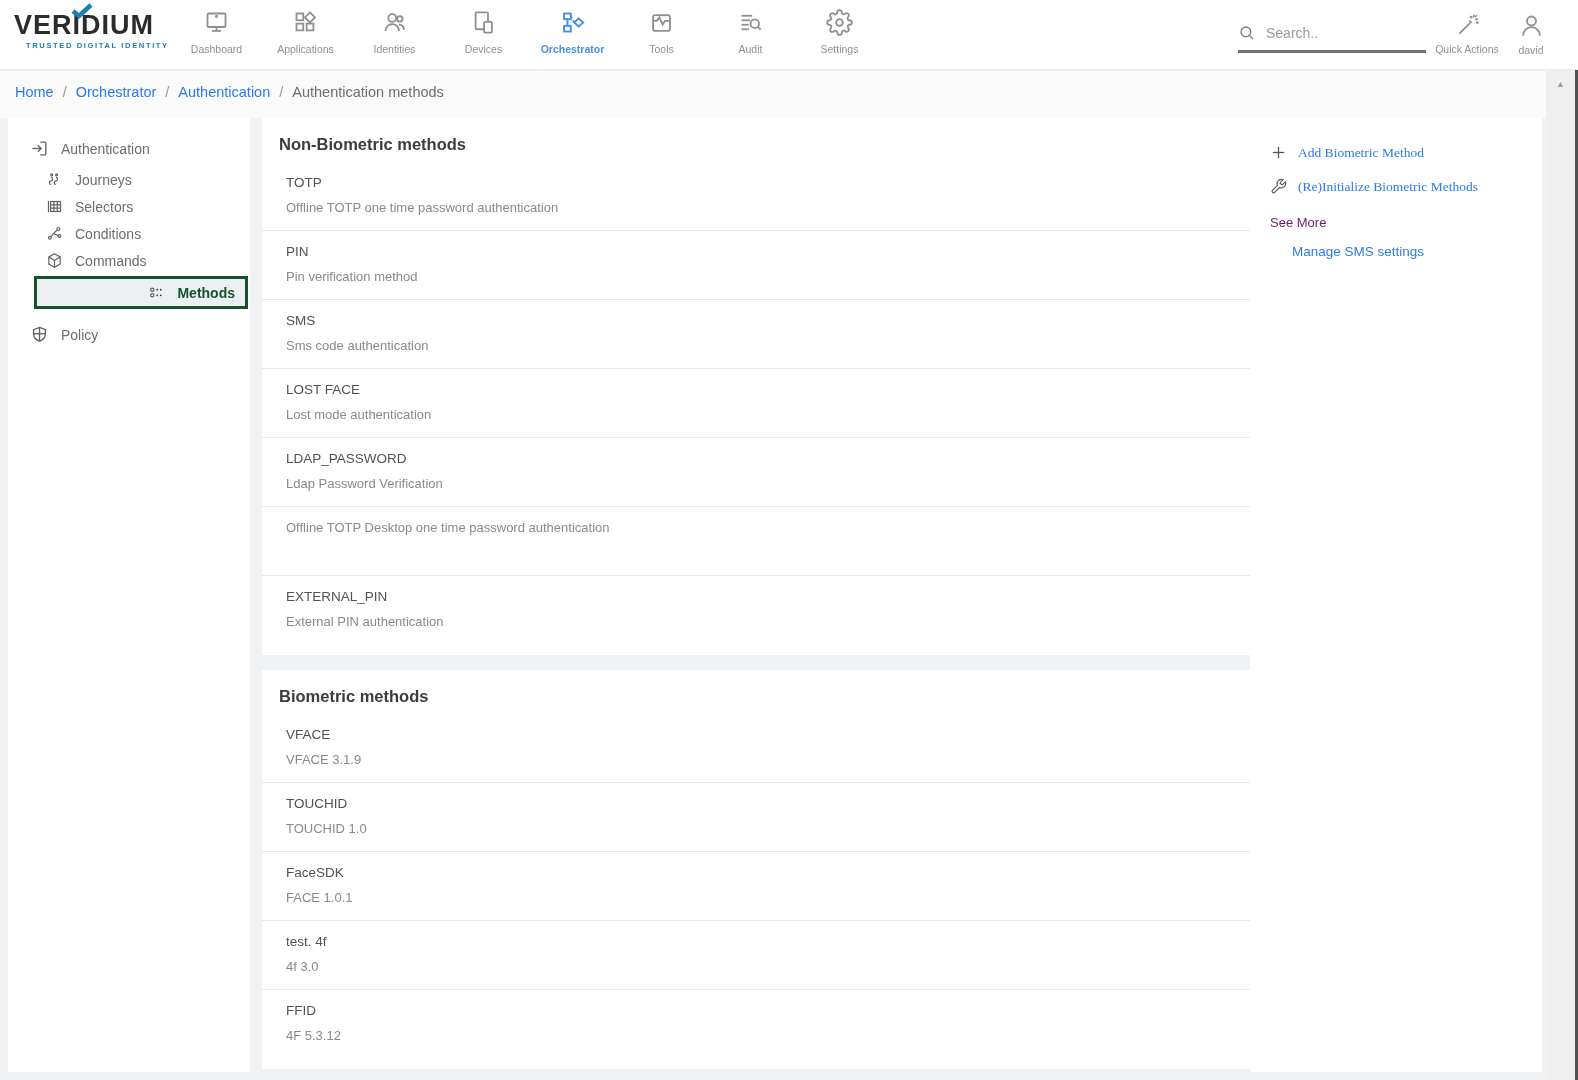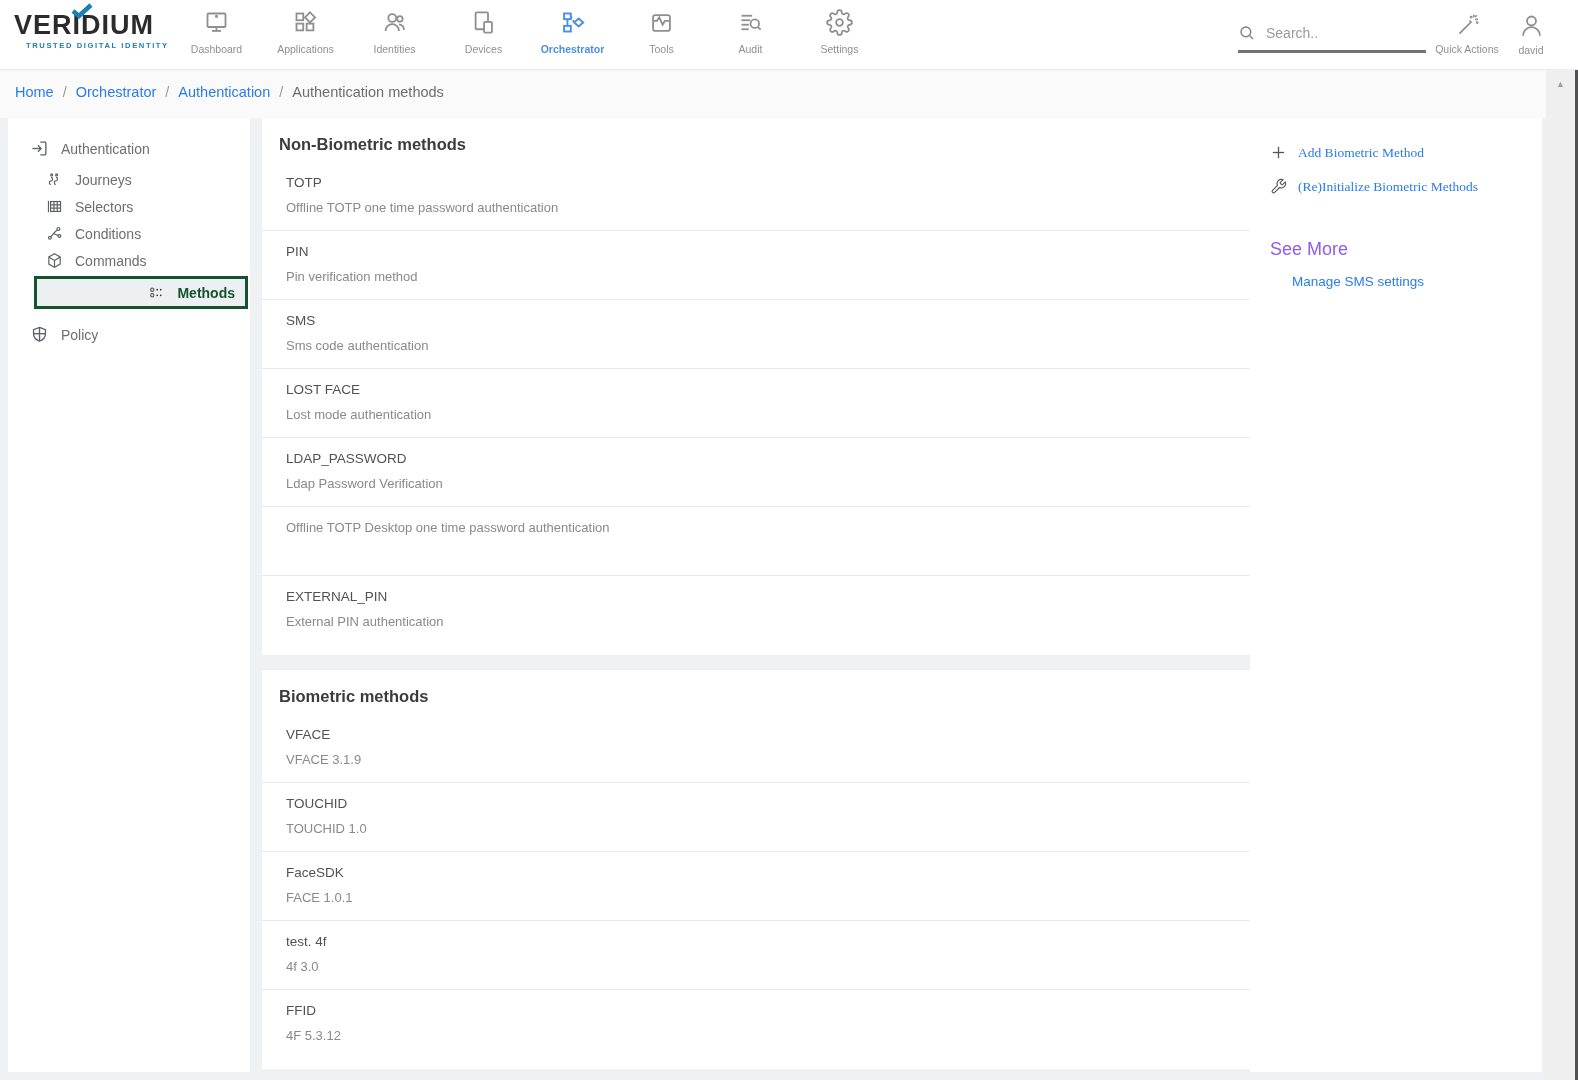--- a/index.html
+++ b/index.html
@@ -106,21 +106,21 @@
   .card-pad-bottom { height:10px; }
 
   
   .right-panel {
     position:absolute; left:1250px; top:118px; width:292px; height:954px;
     background:#ffffff; padding:26px 14px 0 20px;
   }
   .rp-action { display:flex; align-items:center; gap:11px; cursor:pointer; margin-bottom:17px; }
   .rp-action svg { stroke:#555; flex:0 0 auto; }
   .rp-link { color:#2a7cea; font-size:13.5px;font-family:Liberation Serif, serif; }
-  .rp-see-more { color:#8b5cf6; font-size:18px; margin-top:44px; }
+  .rp-see-more { color:#701a75; font-size:13px; margin-top:20px; }
   .rp-sms { margin-top:14px; margin-left:22px; color:#2a7cea; font-size:13.5px; cursor:pointer; }
 
   
   .scrollbar {
     position:absolute; left:1546px; top:70px; width:29px; height:1010px;
     background:#efefef; text-align:center;
   }
   .scroll-up { color:#a0a0a0; font-size:9px; padding-top:9px; cursor:pointer; }
   .window-edge { position:absolute; right:0; top:0; width:3px; height:1080px; background:#515154; }
 </style>

